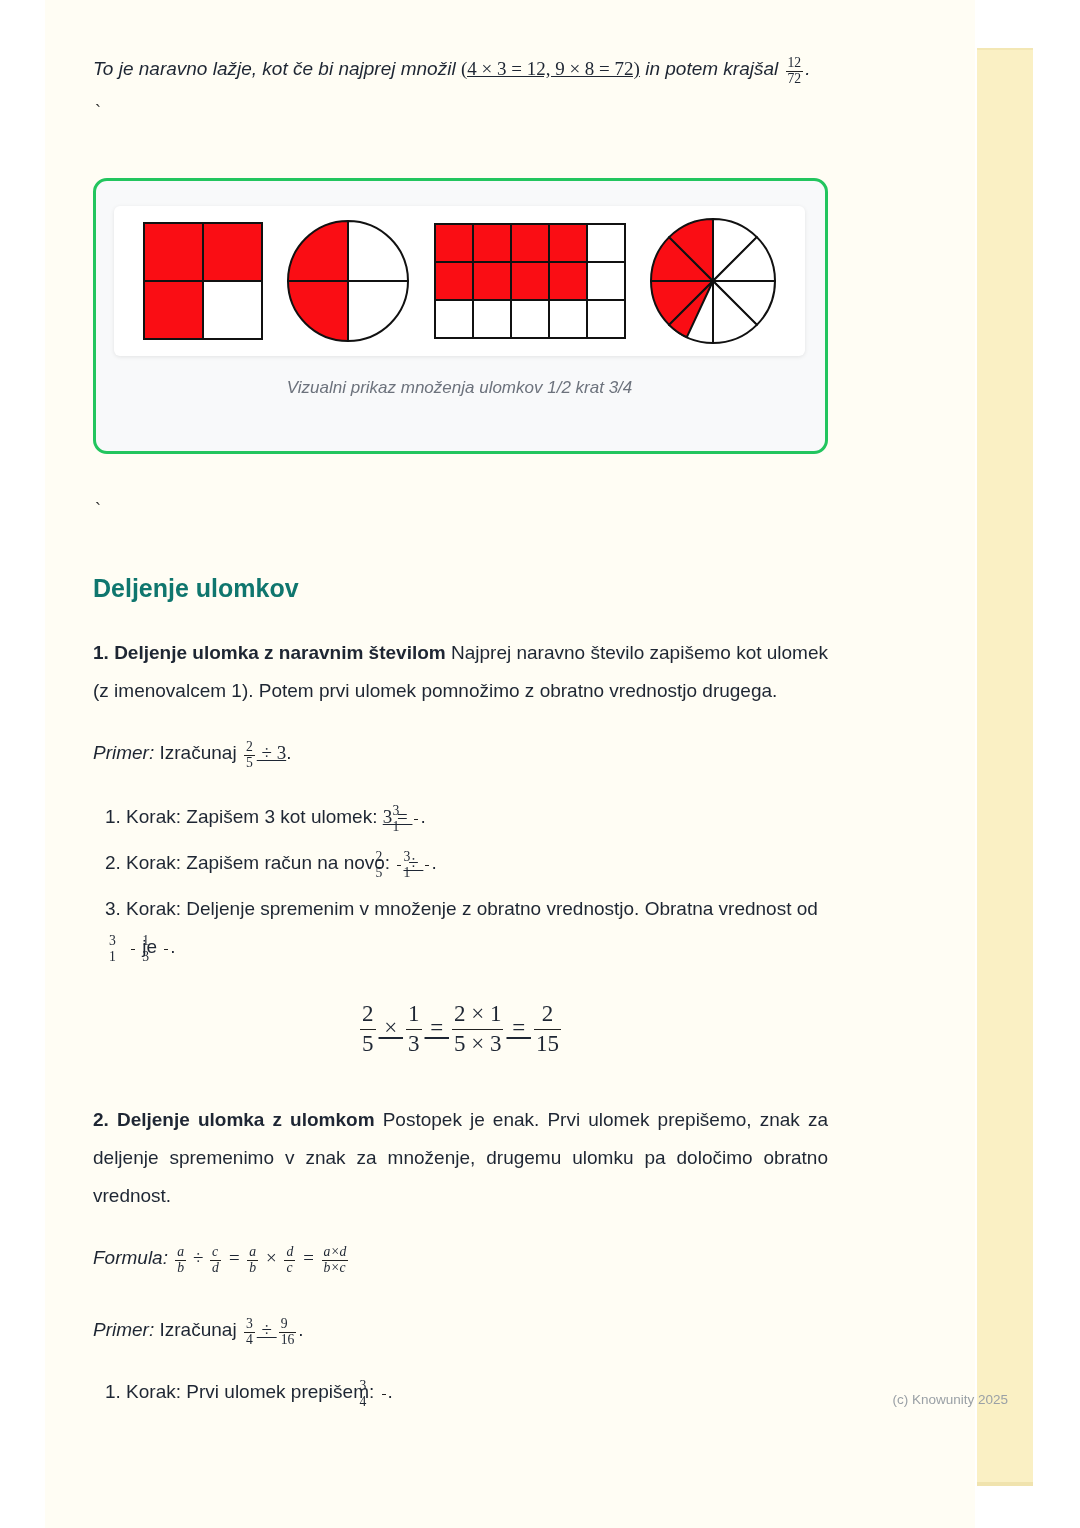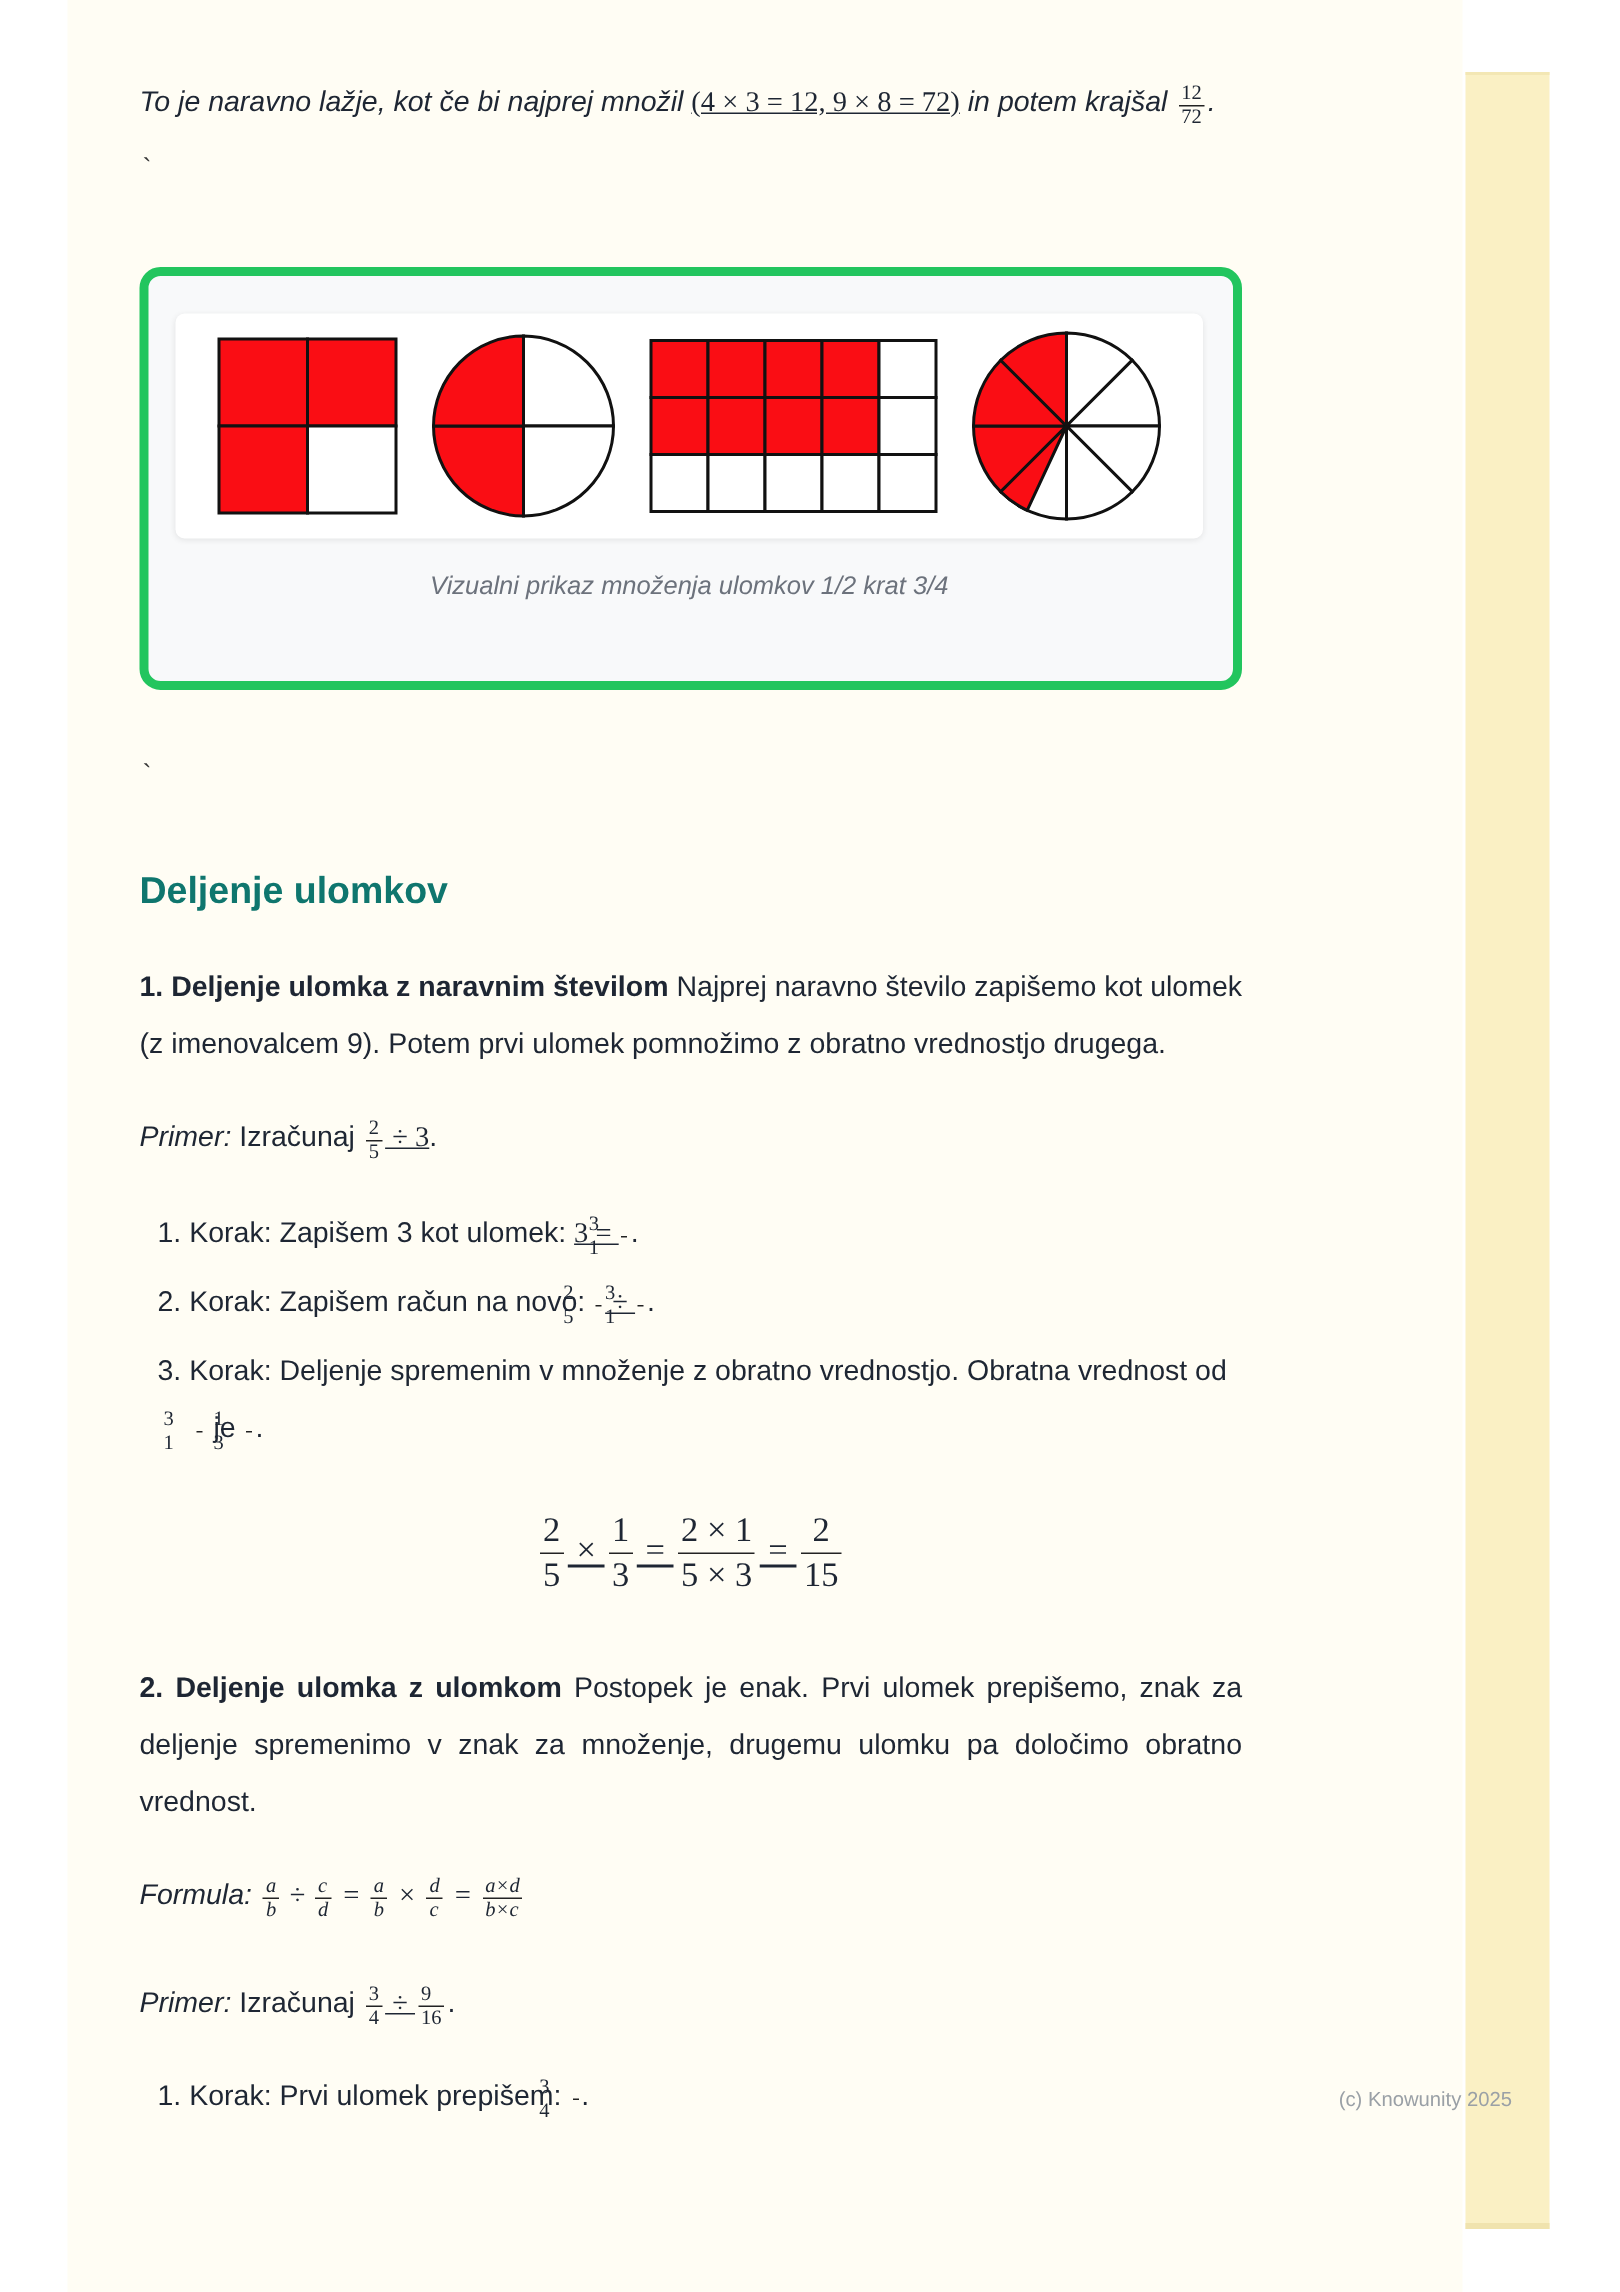--- a/index.html
+++ b/index.html
@@ -16,21 +16,21 @@
   .i{font-style:italic;}
   .b{font-weight:700;}
   .m{font-family:"Liberation Serif",serif;text-decoration:underline;}
   .mi{font-family:"Liberation Serif",serif;font-style:italic;}
   .frac{display:inline-block;vertical-align:-0.55em;font-family:"Liberation Serif",serif;font-style:normal;font-size:0.72em;line-height:1.08;margin:0 2px;}
   .frac .num{display:block;border-bottom:1.4px solid #222;padding:0 2px;}
   .frac .den{display:block;padding:0 2px;}
   .frac.it{font-style:italic;}
   .tick{margin:14px 0 0 2px;line-height:1.2;color:#333;font-size:18px;}
   .figure-card{
-    margin-top:54px;background:#f8f9fa;border:6px solid #22c55e;border-radius:14px;
+    margin-top:54px;background:#f8f9fa;border:3px solid #22c55e;border-radius:14px;
     padding:25px 20px 52px 18px;
   }
   .figure-panel{
     background:#ffffff;border-radius:6px;box-shadow:0 1px 4px rgba(0,0,0,0.09);
     height:150px;display:flex;align-items:center;justify-content:space-evenly;padding:0 6px;
   }
   .figure-caption{
     margin-top:20px;text-align:center;font-style:italic;color:#6c727c;font-size:17px;line-height:1.4;
   }
   .section-heading{
@@ -104,21 +104,21 @@
         </svg>
       </div>
     <div class="figure-caption">Vizualni prikaz množenja ulomkov 1/2 krat 3/4</div>
   </div>
 
   <div class="tick" style="margin-top:46px;">`</div>
 
   <h2 class="section-heading">Deljenje ulomkov</h2>
 
 
-  <p class="para mt30"><span class="b">1. Deljenje ulomka z naravnim številom</span><span class=""> Najprej naravno število zapišemo kot ulomek (z imenovalcem 9). Potem prvi ulomek pomnožimo z obratno vrednostjo drugega.</span></p>
+  <p class="para mt30"><span class="b">1. Deljenje ulomka z naravnim številom</span><span class=""> Najprej naravno število zapišemo kot ulomek (z imenovalcem 1). Potem prvi ulomek pomnožimo z obratno vrednostjo drugega.</span></p>
 
   <p class="para mt24" style="text-align:left;"><span class="i">Primer:</span><span class=""> Izračunaj </span><span class="frac"><span class="num">2</span><span class="den">5</span></span><span class="m"> ÷ 3</span><span class="">.</span></p>
 
   <div class="steps">
     <div class="step"><span class="">1. Korak: Zapišem 3 kot ulomek: </span><span class="m">3 = </span><span class="frac"><span class="num">3</span><span class="den">1</span></span><span class="">.</span></div>
     <div class="step"><span class="">2. Korak: Zapišem račun na novo: </span><span class="frac"><span class="num">2</span><span class="den">5</span></span><span class="m"> ÷ </span><span class="frac"><span class="num">3</span><span class="den">1</span></span><span class="">.</span></div>
     <div class="step"><span class="">3. Korak: Deljenje spremenim v množenje z obratno vrednostjo. Obratna vrednost od </span><span class="frac"><span class="num">3</span><span class="den">1</span></span><span class=""> je </span><span class="frac"><span class="num">1</span><span class="den">3</span></span><span class="">.</span></div>
   </div>
 
   <div class="math-display"><span class="frac"><span class="num">2</span><span class="den">5</span></span><span class="m"> × </span><span class="frac"><span class="num">1</span><span class="den">3</span></span><span class="m"> = </span><span class="frac"><span class="num">2 × 1</span><span class="den">5 × 3</span></span><span class="m"> = </span><span class="frac"><span class="num">2</span><span class="den">15</span></span></div>

